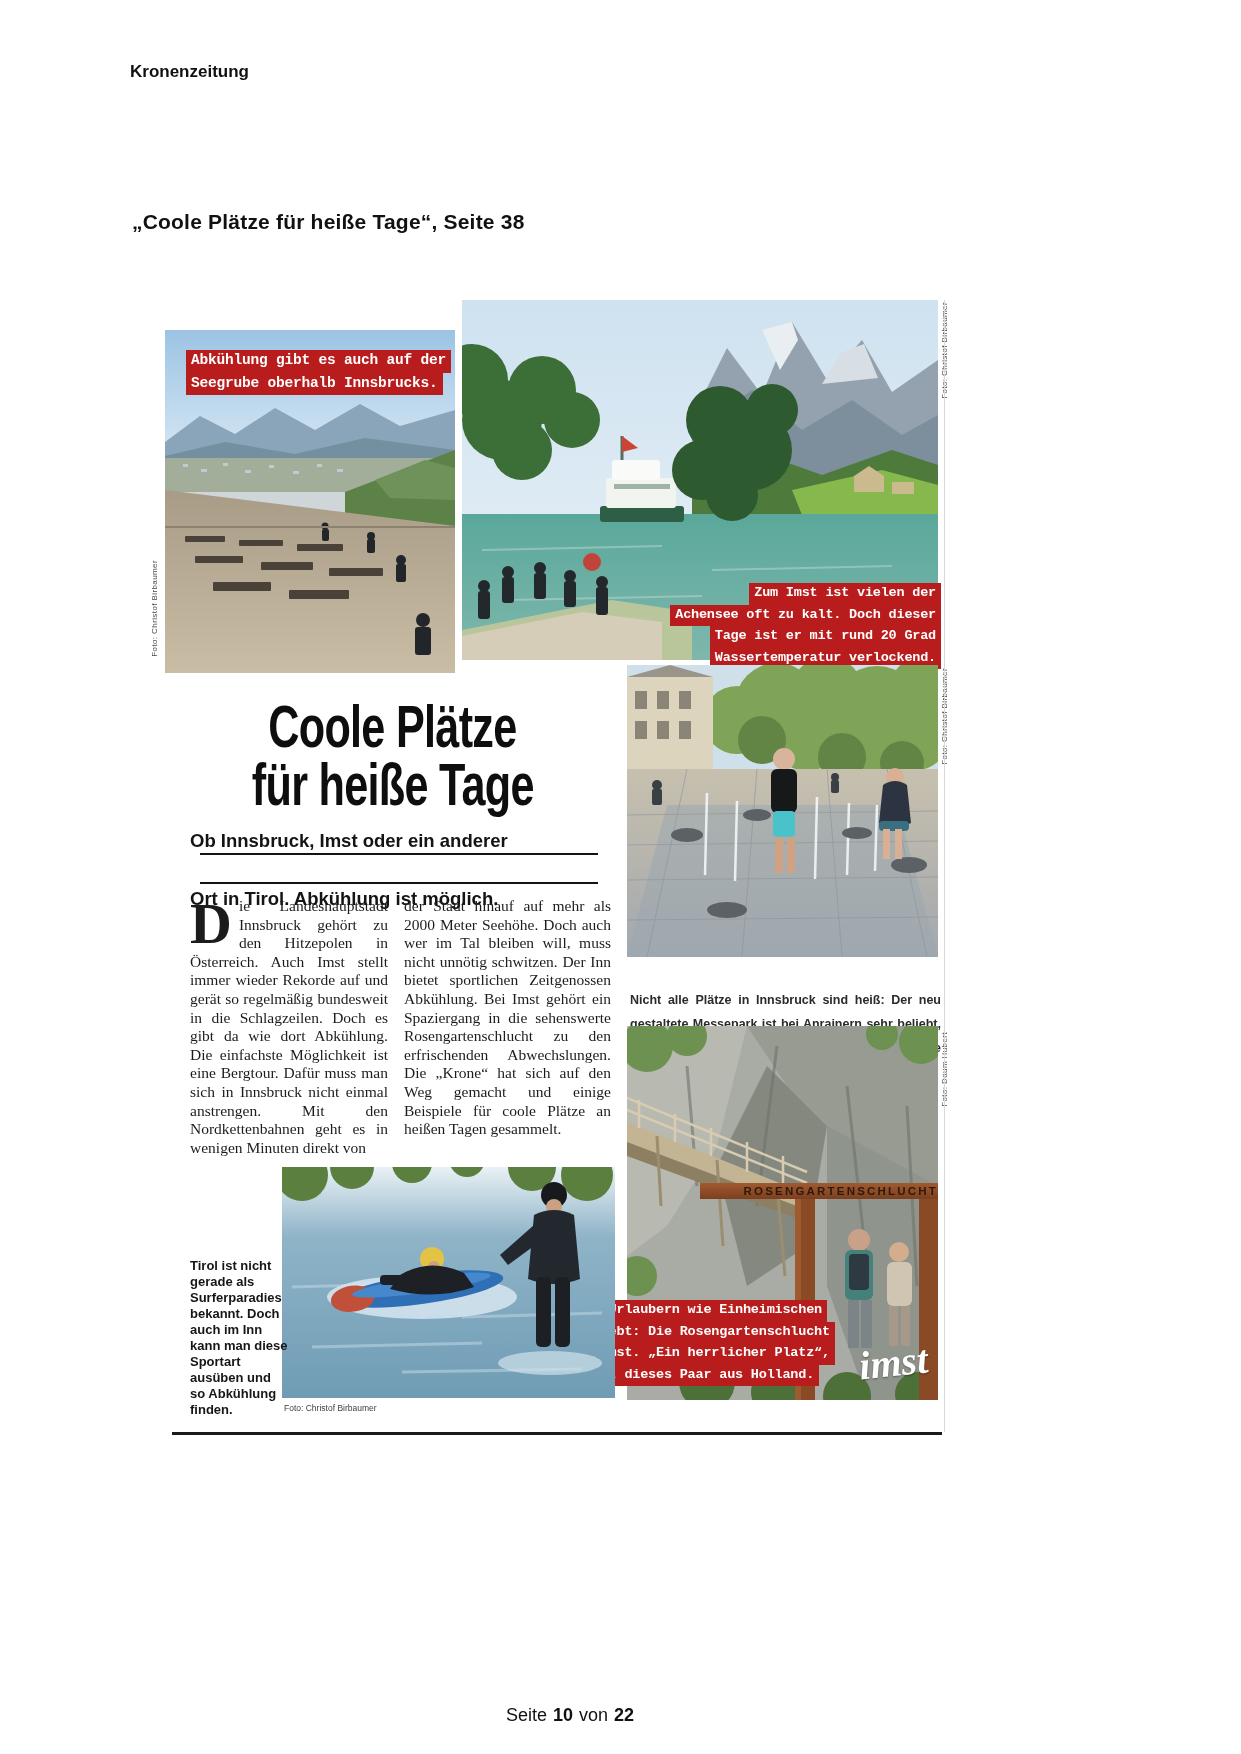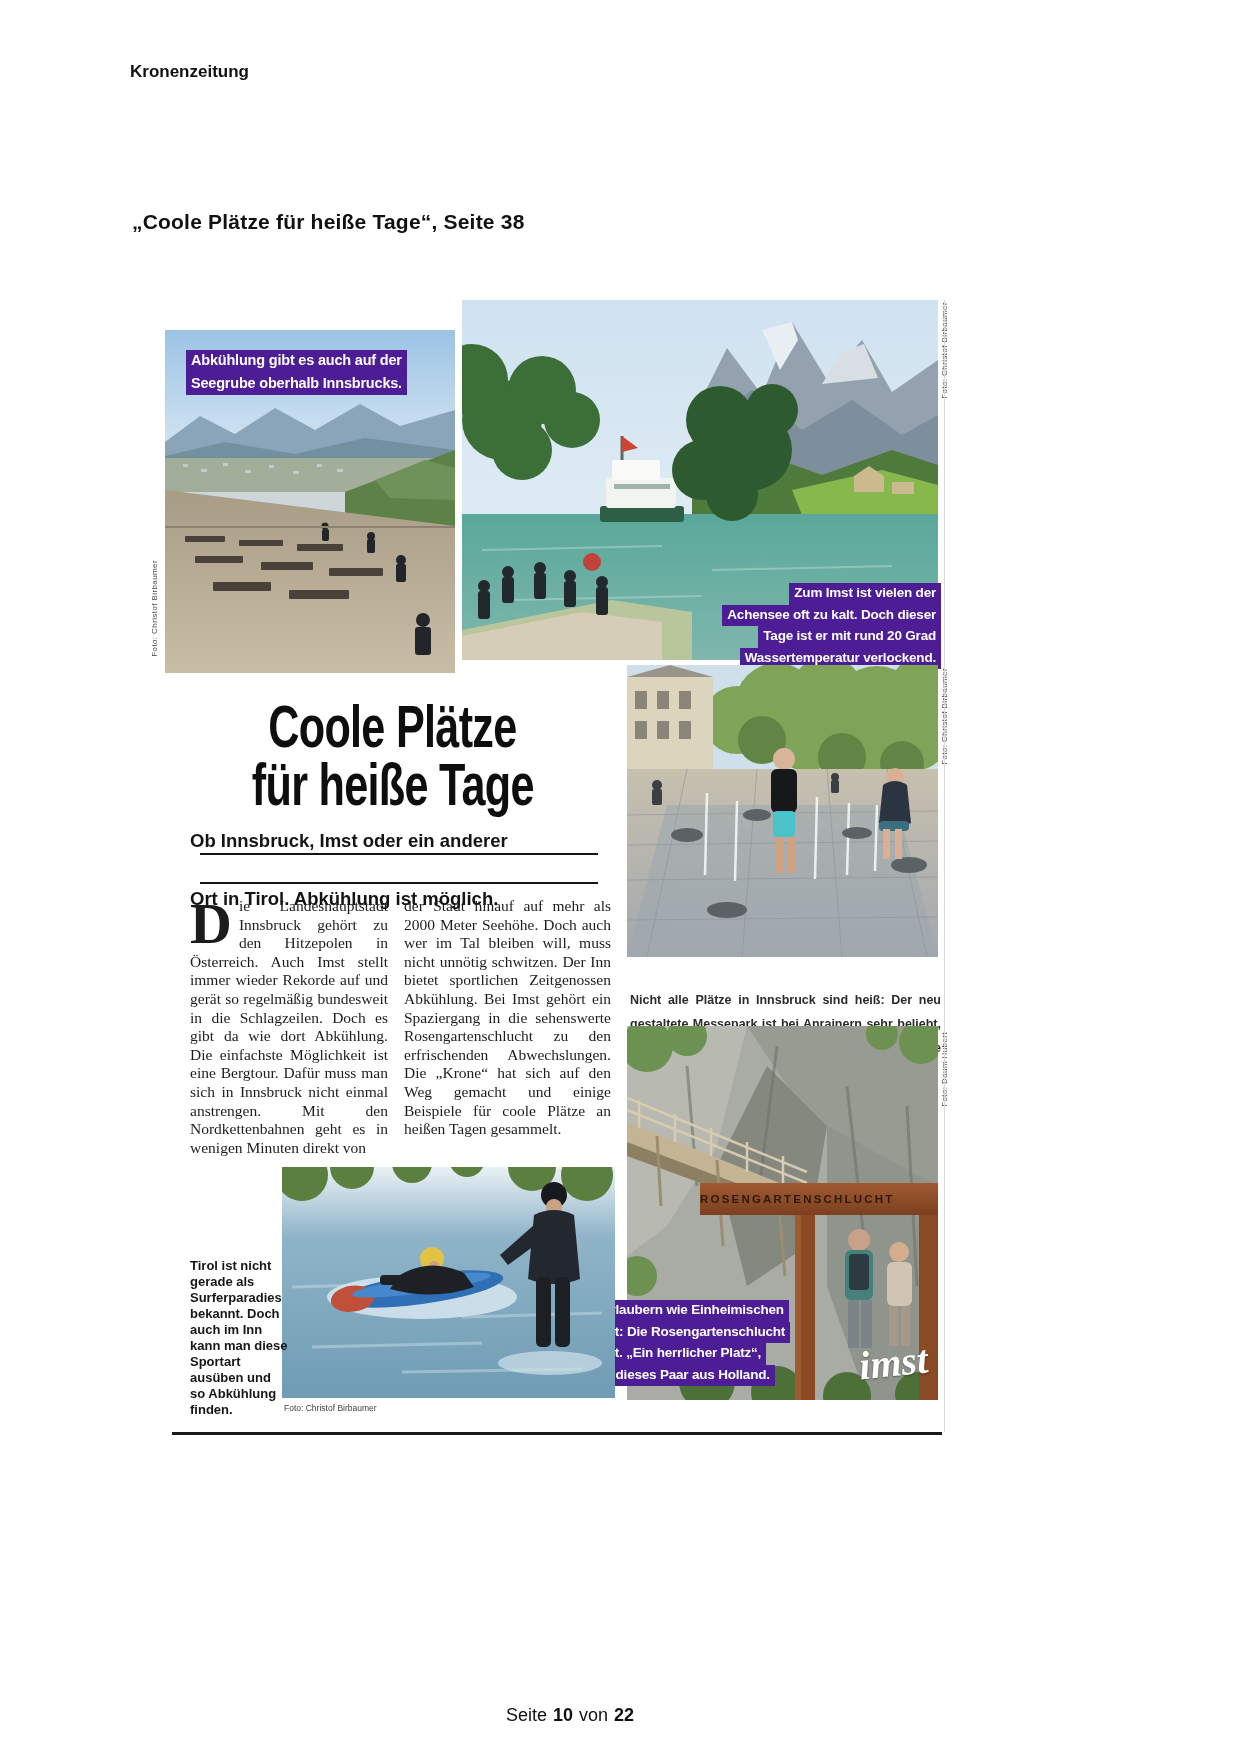--- a/index.html
+++ b/index.html
@@ -7,22 +7,22 @@
         font-family:"Liberation Sans",sans-serif;overflow:hidden;}
   .abs{position:absolute;}
   .brand{left:130px;top:62px;font-size:17px;font-weight:bold;color:#111;}
   .doc-title{left:132px;top:210px;font-size:21px;font-weight:bold;color:#111;letter-spacing:0.2px;}
 
   .ph{position:absolute;overflow:hidden;background:#cfd6da;}
   .ph svg{display:block;width:100%;height:100%;}
 
   
   .bcap{position:absolute;font-family:"Liberation Sans",sans-serif;font-weight:bold;}
-  .bcap .line{display:table;background:#4c1d95;color:#fefefe;padding:1px 5px 3px;white-space:nowrap;
-              letter-spacing:-0.2px;}
+  .bcap .line{display:table;background:#b91c1c;color:#fefefe;padding:1px 5px 3px;white-space:nowrap;
+              letter-spacing:-0.2px;font-family:Liberation Mono, monospace;}
   .bcap.ralign .line{margin-left:auto;}
 
   .seegrube-cap{left:21px;top:20px;font-size:14.5px;line-height:1.28;}
   .achensee-cap{right:300px;top:583px;font-size:13.5px;line-height:1.3;text-align:right;}
   .schlucht-cap{left:572px;top:1300px;font-size:13.5px;line-height:1.3;}
 
   .vcredit{position:absolute;writing-mode:vertical-rl;transform:rotate(180deg);
            font-size:8px;color:#4a4a4a;letter-spacing:0.4px;white-space:nowrap;}
   .hcredit{position:absolute;font-size:8.5px;color:#3d3d3d;}
 
@@ -34,23 +34,23 @@
 
   .bodycol{top:897px;font-family:"Liberation Serif",serif;font-size:15.5px;line-height:18.6px;
            color:#1c1c1c;text-align:justify;}
   .dropcap{float:left;font-size:58px;line-height:47px;font-weight:bold;margin:3px 7px 0 0;
            font-family:"Liberation Serif",serif;}
 
   .mpcap{left:630px;top:988px;width:311px;font-size:12.5px;line-height:24px;font-weight:bold;
          color:#2b2b2b;text-align:justify;}
   .tirolcap{left:190px;top:1258px;width:98px;font-size:13px;line-height:16px;font-weight:bold;color:#161616;}
 
-  .sign-beam{position:absolute;left:73px;top:157px;width:238px;height:32px;
+  .sign-beam{position:absolute;left:73px;top:157px;width:238px;height:16px;
              background:linear-gradient(#a05a30,#8a4a26 60%,#7c3f1f);display:flex;align-items:center;
-             justify-content:flex-start;}
+             justify-content:flex-end;}
   .sign-text{font-size:11.5px;letter-spacing:2.2px;font-weight:bold;color:#2e1a0c;white-space:nowrap;}
   .imst-logo{position:absolute;right:10px;bottom:14px;color:#fff;font-family:"Liberation Serif",serif;
              font-style:italic;font-weight:bold;font-size:40px;transform:rotate(-6deg);
              text-shadow:0 1px 2px rgba(0,0,0,0.4);}
 
   .bottom-rule{left:172px;top:1432px;width:770px;height:3px;background:#1a1a1a;}
   .edge-line{left:944px;top:300px;width:1px;height:1132px;background:#d9d9d9;}
 
   .footer{left:0;top:1705px;width:1140px;text-align:center;font-size:18px;color:#111;}
   .footer span{margin:0 3px;}

